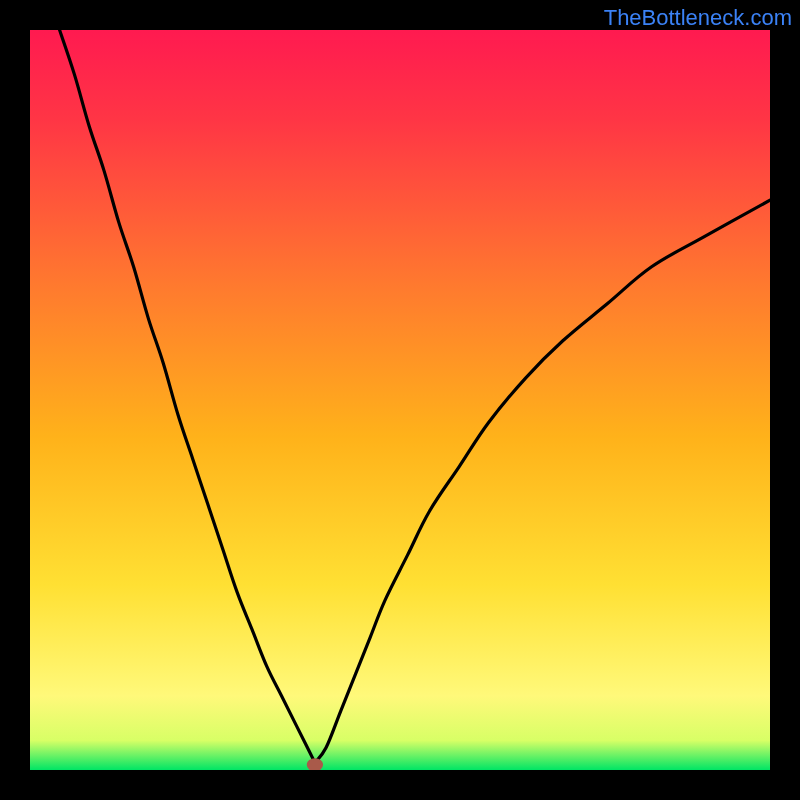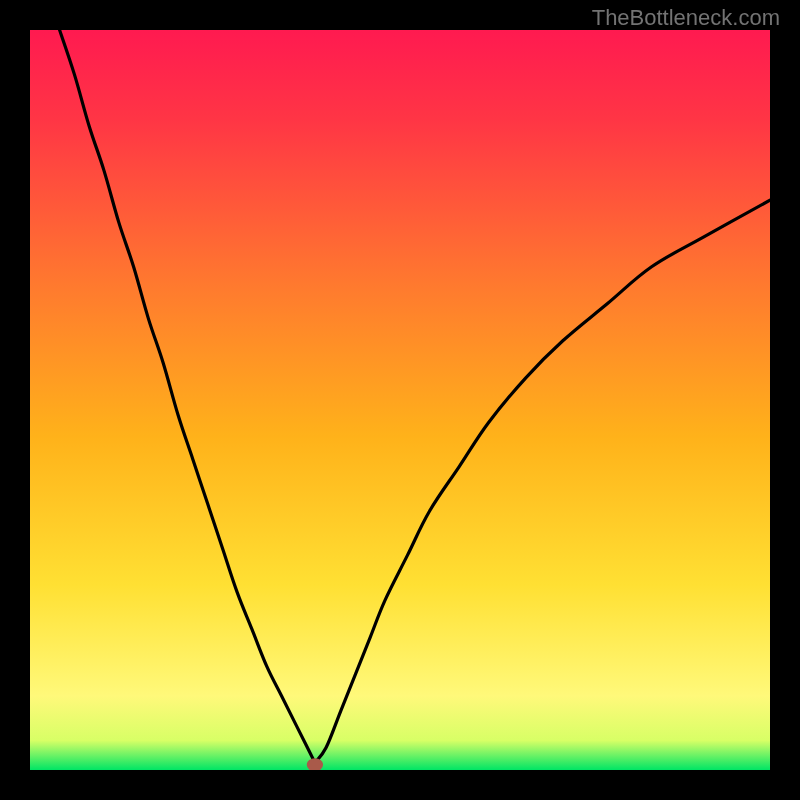--- a/index.html
+++ b/index.html
@@ -1,20 +1,20 @@
 <!DOCTYPE html>
 <html><head>
 <meta charset="utf-8">
 <style>
   body{margin:0;padding:0;background:#fff;}
   .stage{position:relative;width:800px;height:800px;background:#fff;}
   .frame{position:absolute;left:0;top:0;width:800px;height:800px;box-sizing:border-box;border:30px solid #000;overflow:hidden;}
   .gradient{position:absolute;inset:0;}
   .curves{position:absolute;inset:0;}
-  .watermark{position:absolute;top:5px;right:20px;font:22px Arial,Helvetica,sans-serif;color:#737373;}
+  .watermark{position:absolute;top:5px;right:8px;font:22px Arial,Helvetica,sans-serif;color:#3b82f6;}
 </style>
 </head>
 <body>
 <div class="stage">
   <div class="frame">
     <svg class="gradient" viewBox="0 0 740 740" preserveAspectRatio="none">
       <defs>
         <linearGradient id="g" x1="0" y1="0" x2="0" y2="1">
           <stop id="s0" offset="0%" stop-color="#ff1a50"></stop>
           <stop id="s1" offset="12%" stop-color="#ff3545"></stop>

